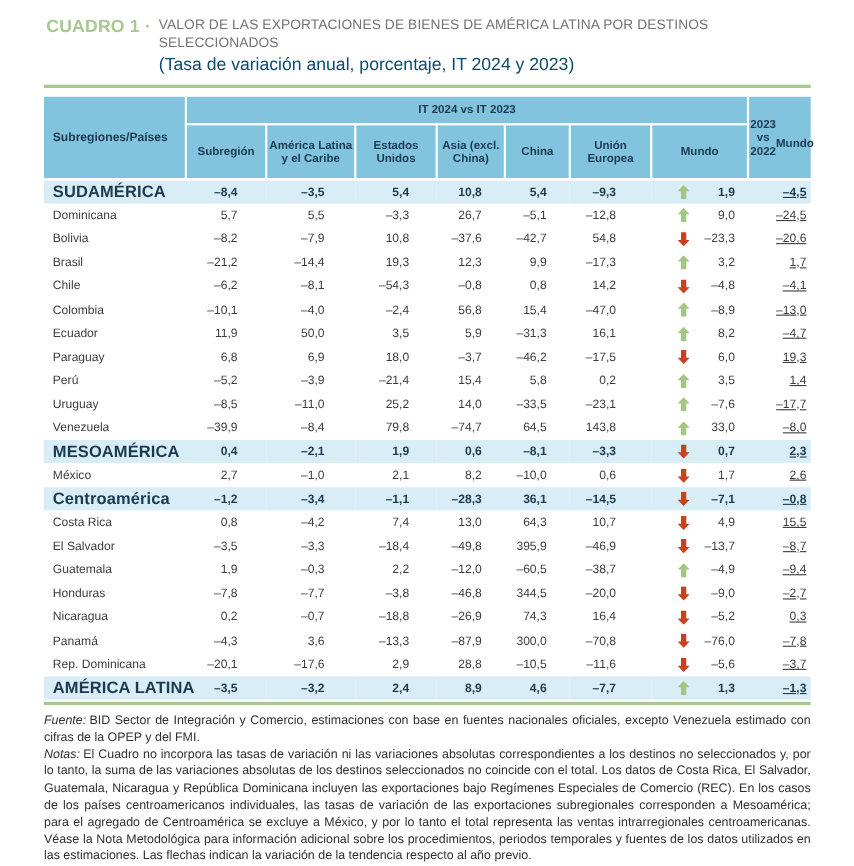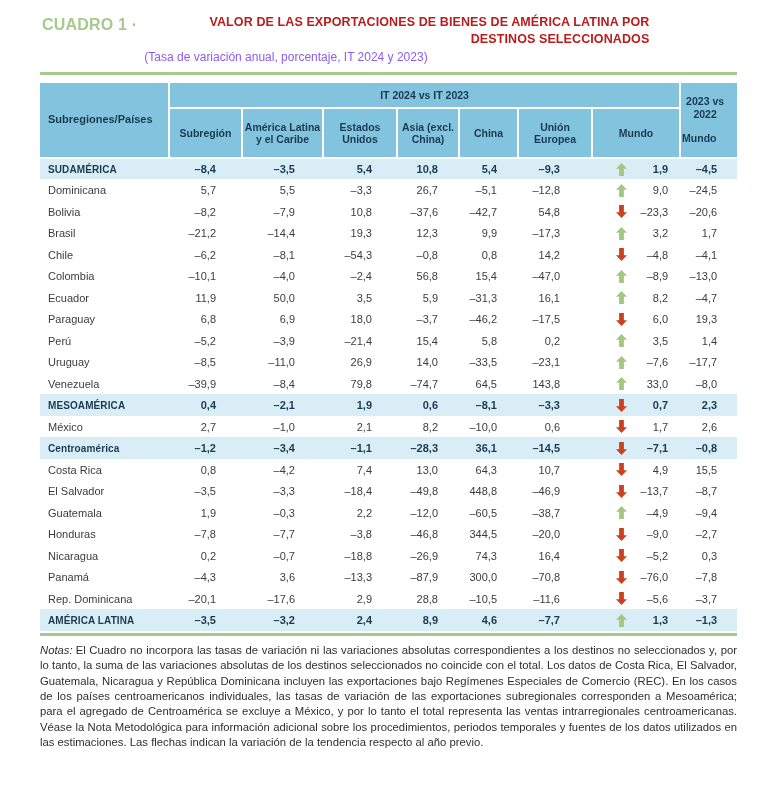--- a/index.html
+++ b/index.html
@@ -11,66 +11,66 @@
   .page{padding:14px 39px 0 40px;}
 
   
   .title-block{display:flex;align-items:flex-start;margin-left:2px;}
   .title-label{
     color:#a6c98e;font-weight:bold;font-size:16px;letter-spacing:.2px;
     white-space:nowrap;margin-right:7px;line-height:1.35;
   }
   .title-texts{max-width:505px;}
   .title-main{
-    color:#b91c1c;font-weight:bold;font-size:12.5px;line-height:1.35;letter-spacing:.1px;text-align:right;
+    color:#737373;font-weight:normal;font-size:12.5px;line-height:1.35;letter-spacing:.1px;
   }
-  .title-sub{color:#8b5cf6;font-weight:normal;font-size:12px;line-height:1.35;margin-top:1px;}
+  .title-sub{color:#0c4a6e;font-weight:normal;font-size:16px;line-height:1.35;margin-top:1px;}
 
   .rule{height:3px;background:#a6c98e;margin-top:7px;width:697px;}
 
   
   table.data-table{
     border-collapse:collapse;table-layout:fixed;width:697px;margin-top:8px;
     font-size:11px;
   }
   .data-table thead th{
     background:#82c3de;color:#1b3a52;font-weight:bold;
     border:2px solid #ffffff;text-align:center;vertical-align:middle;
     font-size:10.5px;line-height:1.18;padding:2px 1px;
   }
   .data-table thead tr.tier1 th{height:20px;}
   .data-table thead tr.tier2 th{height:44px;}
   .data-table thead th.rowhead{text-align:left;padding-left:8px;font-size:11px;}
   .data-table thead th:first-child{border-left:none;}
   .data-table thead th:last-child{border-right:none;}
   .data-table thead tr.tier1 th{border-top:none;}
-  .data-table thead th.lastcol .stack{display:flex;flex-direction:column;align-items:flex-start;}
+  .data-table thead th.lastcol .stack{display:flex;flex-direction:row;align-items:center;}
   .data-table thead th.lastcol .period{display:inline-block;width:46px;}
   .data-table thead th.lastcol .scope{margin-top:12px;}
 
   .data-table tbody tr{height:21.5px;}
   .data-table tbody td{
     color:#3c3c3c;vertical-align:middle;padding:0;white-space:nowrap;
   }
   .data-table tbody td.name{padding-left:8px;text-align:left;font-size:11px;}
   .data-table tbody td.num{text-align:right;}
   .data-table tbody td:nth-child(2){padding-right:26px;}
   .data-table tbody td:nth-child(3){padding-right:28px;}
   .data-table tbody td:nth-child(4){padding-right:25px;}
   .data-table tbody td:nth-child(5){padding-right:21px;}
   .data-table tbody td:nth-child(6){padding-right:21px;}
   .data-table tbody td:nth-child(7){padding-right:32px;}
-  .data-table tbody td:nth-child(9){padding-right:20px;}
+  .data-table tbody td:nth-child(9){padding-right:4px;text-decoration:underline;}
   .data-table tbody td.mundo{padding-left:24px;padding-right:12px;}
   .mundo-flex{display:flex;align-items:center;}
   .mundo-flex .val{margin-left:auto;}
 
   .data-table tbody tr.subtotal{background:#d9edf6;}
   .data-table tbody tr.subtotal td{color:#1b3a52;font-weight:bold;}
-  .data-table tbody tr.subtotal td.name{font-size:10px;letter-spacing:.1px;}
+  .data-table tbody tr.subtotal td.name{font-size:15px;letter-spacing:.1px;}
 
   .arrow-svg{width:11px;height:13px;display:block;}
   .arrow-svg.up polygon{fill:#a3c783;}
   .arrow-svg.down{transform:rotate(180deg);}
   .arrow-svg.down polygon{fill:#c9411e;}
 
   .bottom-rule{margin-top:2px;}
 
   
   .notes{margin-top:7px;width:697px;color:#2f2f2f;font-size:11.3px;line-height:1.36;text-align:justify;}
@@ -285,21 +285,21 @@
           </svg>
           <span class="val">3,5</span>
         </span>
       </td>
       <td class="num">1,4</td>
     </tr>
         <tr>
       <td class="name">Uruguay</td>
       <td class="num">–8,5</td>
       <td class="num">–11,0</td>
-      <td class="num">26,9</td>
+      <td class="num">25,2</td>
       <td class="num">14,0</td>
       <td class="num">–33,5</td>
       <td class="num">–23,1</td>
       <td class="mundo">
         <span class="mundo-flex">
           <svg class="arrow-svg up" viewBox="0 0 12 14" aria-hidden="true">
             <polygon points="6,0 12,6.2 8.6,6.2 8.6,14 3.4,14 3.4,6.2 0,6.2"></polygon>
           </svg>
           <span class="val">–7,6</span>
         </span>
@@ -395,21 +395,21 @@
         </span>
       </td>
       <td class="num">15,5</td>
     </tr>
         <tr>
       <td class="name">El Salvador</td>
       <td class="num">–3,5</td>
       <td class="num">–3,3</td>
       <td class="num">–18,4</td>
       <td class="num">–49,8</td>
-      <td class="num">448,8</td>
+      <td class="num">395,9</td>
       <td class="num">–46,9</td>
       <td class="mundo">
         <span class="mundo-flex">
           <svg class="arrow-svg down" viewBox="0 0 12 14" aria-hidden="true">
             <polygon points="6,0 12,6.2 8.6,6.2 8.6,14 3.4,14 3.4,6.2 0,6.2"></polygon>
           </svg>
           <span class="val">–13,7</span>
         </span>
       </td>
       <td class="num">–8,7</td>
@@ -521,16 +521,17 @@
         </span>
       </td>
       <td class="num">–1,3</td>
     </tr>
       </tbody>
   </table>
 
   <div class="rule bottom-rule"></div>
 
   <div class="notes">
+    <p><i>Fuente:</i><span>BID Sector de Integración y Comercio, estimaciones con base en fuentes nacionales oficiales, excepto Venezuela estimado con cifras de la OPEP y del FMI.</span></p>
     <p><i>Notas:</i><span>El Cuadro no incorpora las tasas de variación ni las variaciones absolutas correspondientes a los destinos no seleccionados y, por lo tanto, la suma de las variaciones absolutas de los destinos seleccionados no coincide con el total. Los datos de Costa Rica, El Salvador, Guatemala, Nicaragua y República Dominicana incluyen las exportaciones bajo Regímenes Especiales de Comercio (REC). En los casos de los países centroamericanos individuales, las tasas de variación de las exportaciones subregionales corresponden a Mesoamérica; para el agregado de Centroamérica se excluye a México, y por lo tanto el total representa las ventas intrarregionales centroamericanas. Véase la Nota Metodológica para información adicional sobre los procedimientos, periodos temporales y fuentes de los datos utilizados en las estimaciones. Las flechas indican la variación de la tendencia respecto al año previo.</span></p>
   </div>
 
 </div>
 
 </body></html>

